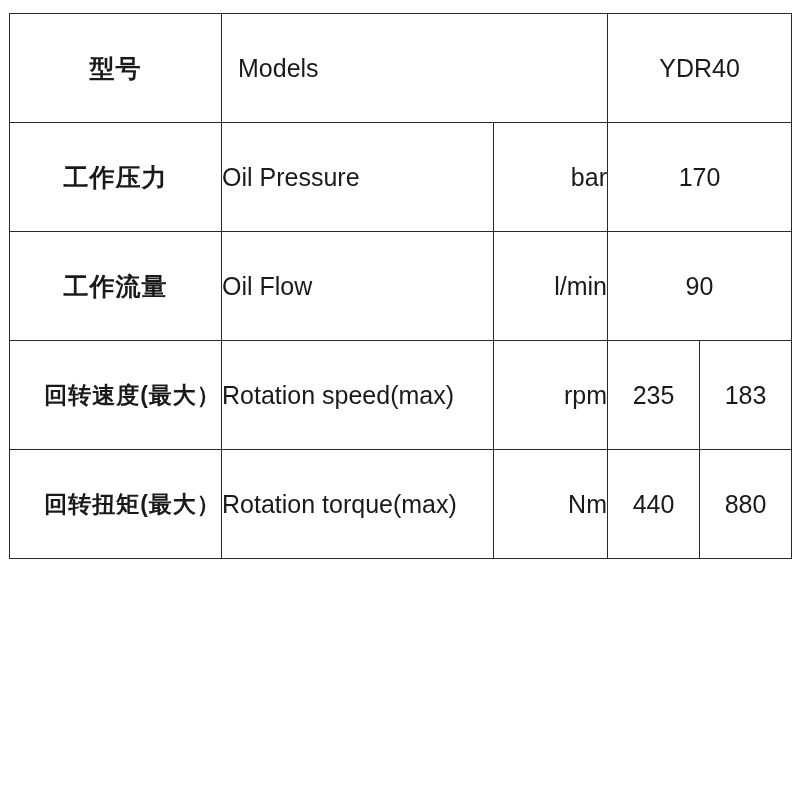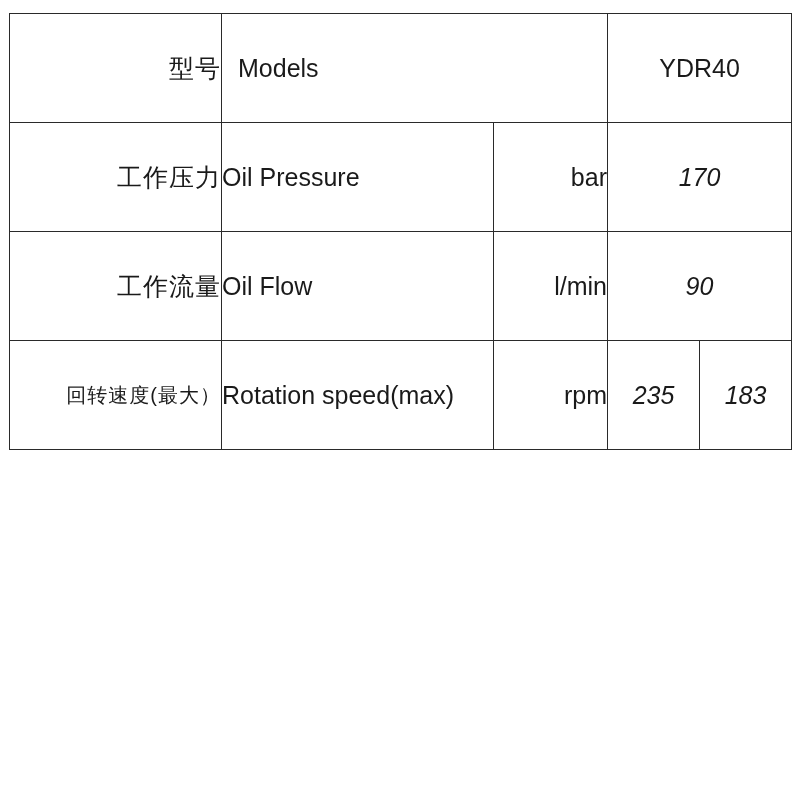--- a/index.html
+++ b/index.html
@@ -39,49 +39,48 @@
 
   
   col.c-cn    { width: 212px; }
   col.c-en    { width: 272px; }
   col.c-unit  { width: 114px; }
   col.c-v1    { width: 92px; }
   col.c-v2    { width: 92px; }
 
   td.cn {
     color: #1a7fd4;
-    font-weight: normal;
+    font-weight: bold;
     font-size: 25px;
-    text-align: right;
+    text-align: center;
     padding-left: 40px;
     letter-spacing: 1px;
   }
   td.cn.small {
-    font-size: 20px;
+    font-size: 23px;
     padding-left: 34px;
   }
 
   td.en {
     text-align: left;
     padding-left: 16px;
     font-size: 25px;
     color: #111111;
   }
 
   td.unit {
     text-align: right;
     font-size: 25px;
     color: #111111;
   }
 
   td.val {
     text-align: center;
     font-size: 25px;
     color: #111111;
-    font-style: italic;
   }
 
   td.model-val {
     text-align: center;
     font-size: 25px;
     color: #2a93e0;
   }
 
   
   tr.row-model td.en-wide {
@@ -125,17 +124,24 @@
 
 
       <tr>
         <td class="cn small">回转速度(最大）</td>
         <td class="en">Rotation speed(max)</td>
         <td class="unit">rpm</td>
         <td class="val">235</td>
         <td class="val">183</td>
       </tr>
 
+      <tr>
+        <td class="cn small">回转扭矩(最大）</td>
+        <td class="en">Rotation torque(max)</td>
+        <td class="unit">Nm</td>
+        <td class="val">440</td>
+        <td class="val">880</td>
+      </tr>
 
 
     </tbody>
   </table>
 </div>
 
 </body></html>

